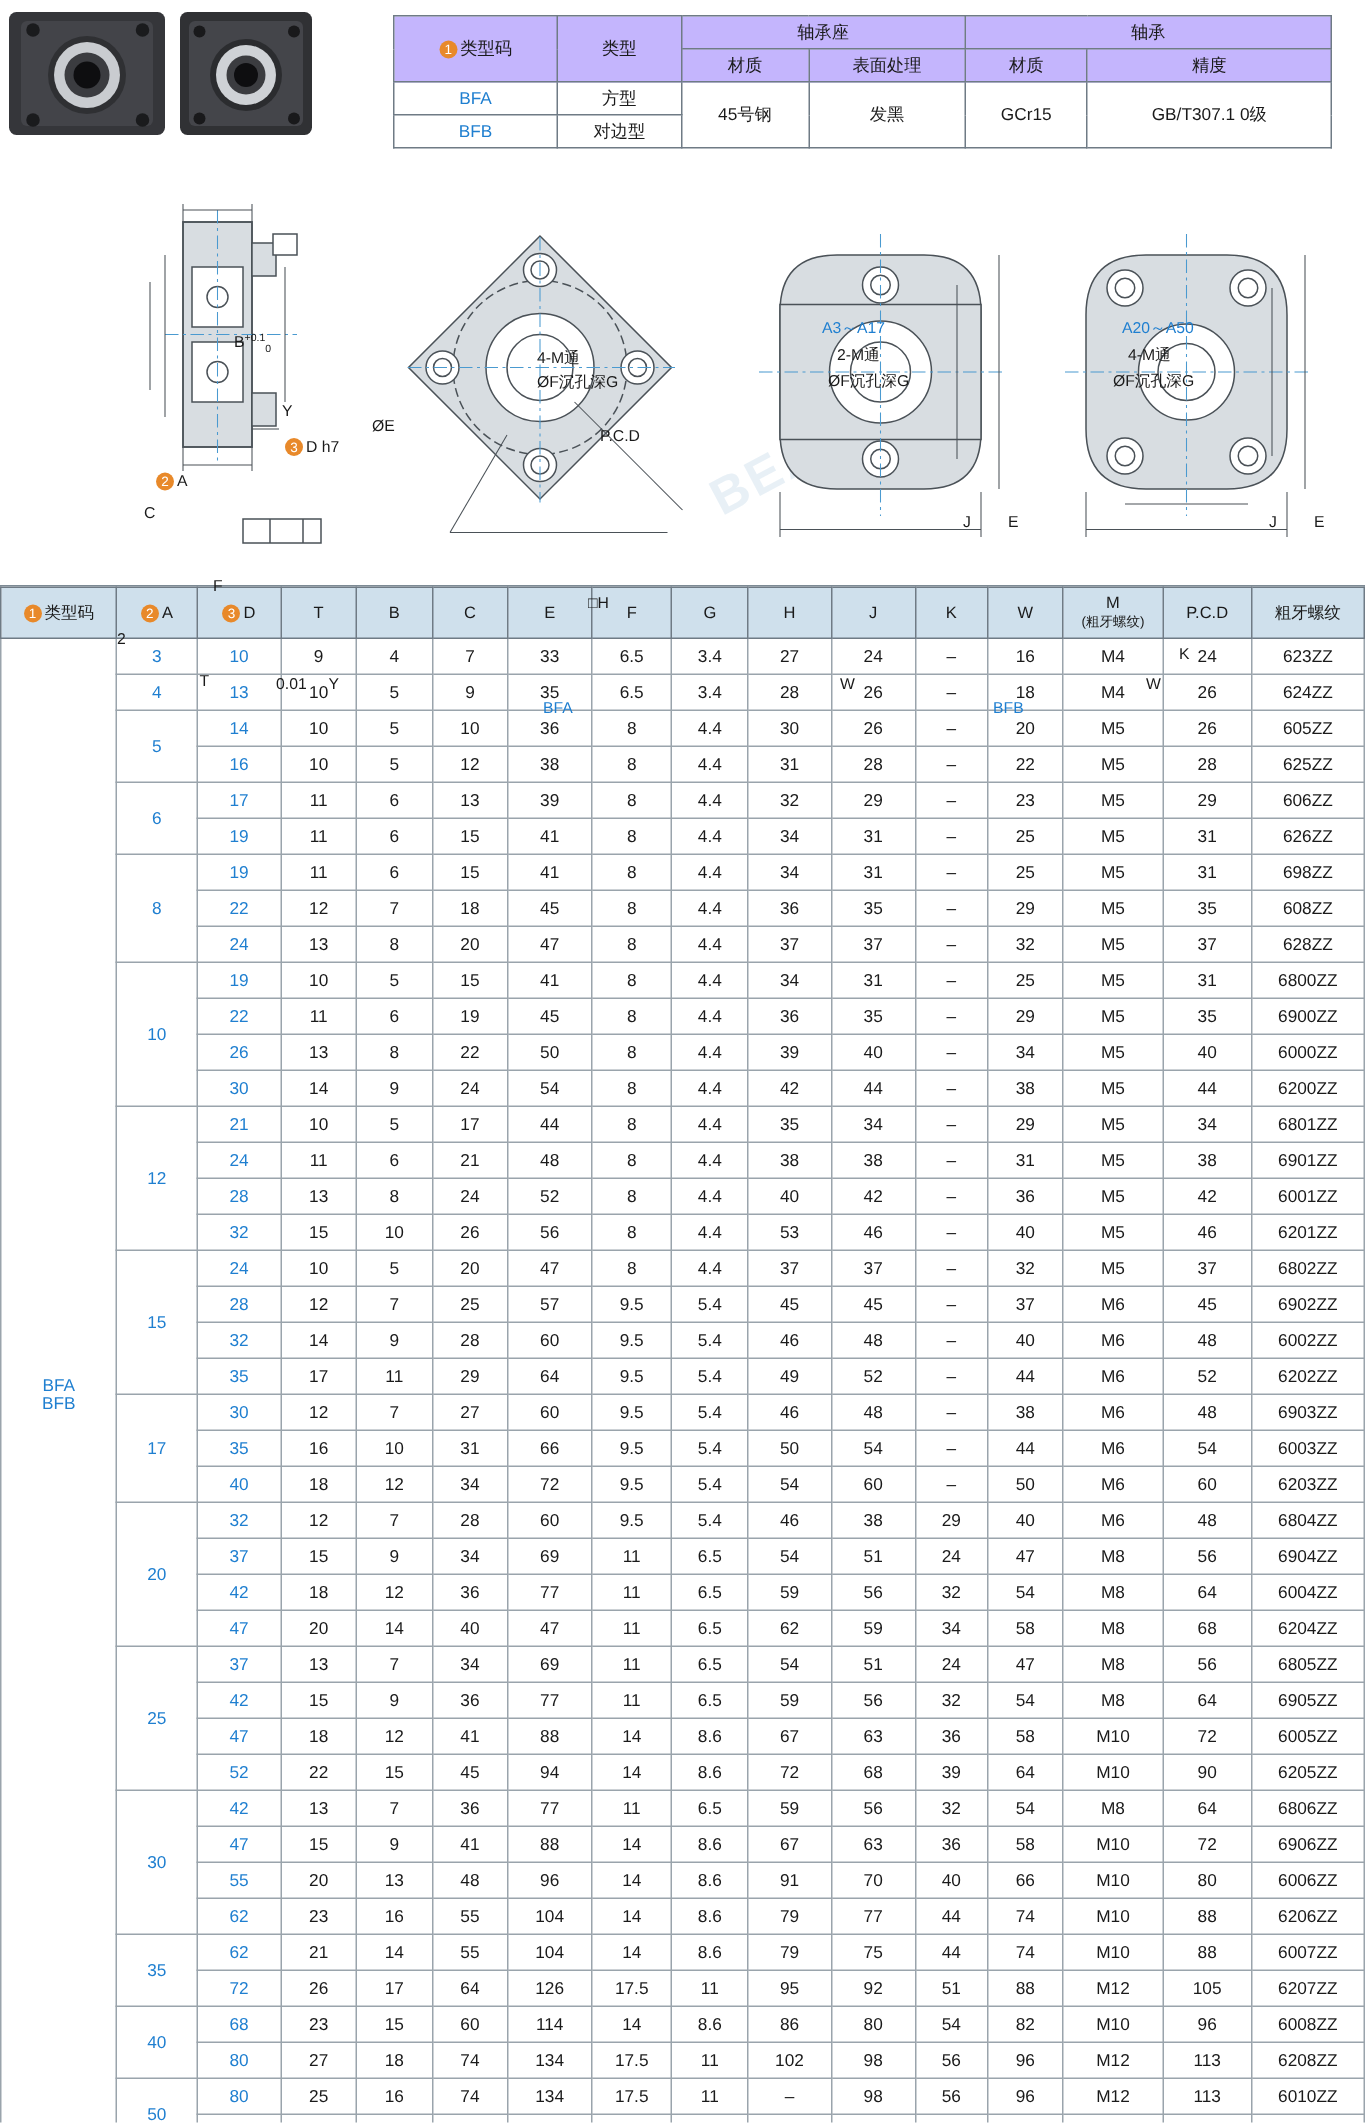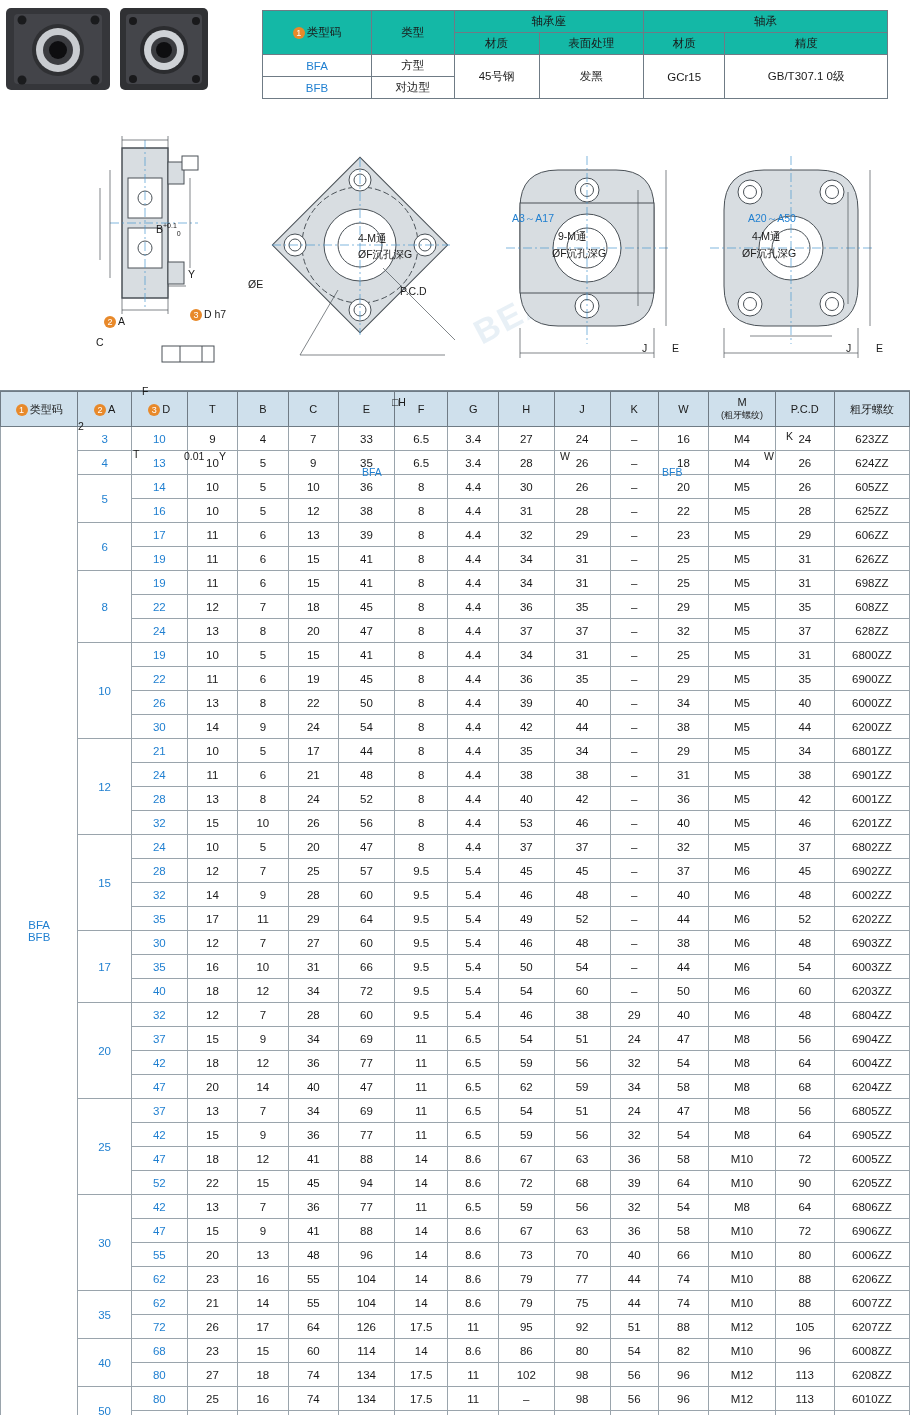--- a/index.html
+++ b/index.html
@@ -8,21 +8,21 @@
     font-family:"Liberation Sans","DejaVu Sans",sans-serif;
     font-size:11px;color:#1a1a1a;background:#ffffff;
     position:relative;overflow:hidden;
   }
   
   .top{display:flex;height:100px;}
   .photo{width:262px;height:100px;background:#fff;position:relative;}
   .spec-wrap{flex:1;padding-top:10px;padding-right:22px;}
   table.spec{border-collapse:collapse;width:100%;font-size:11.5px;}
   table.spec th,table.spec td{border:1px solid #6f7b85;text-align:center;padding:3px 4px;}
-  table.spec th{background:#14b8a6;font-weight:normal;}
+  table.spec th{background:#c4b5fd;font-weight:normal;}
   table.spec td.code{color:#1f7fd0;}
   
   .draw{height:290px;position:relative;border-bottom:1px solid #7d8a94;}
   .lbl{position:absolute;font-size:10.5px;white-space:nowrap;}
   .lbl.blue{color:#1f7fd0;}
   .gray{fill:#d8dde1;stroke:#4a5157;stroke-width:1;}
   .white{fill:#ffffff;stroke:#4a5157;stroke-width:1;}
   .ln{stroke:#4a5157;stroke-width:1;fill:none;}
   .cl{stroke:#4a9ad0;stroke-width:.7;fill:none;stroke-dasharray:9 3 2 3;}
   .dim{stroke:#4a5157;stroke-width:.7;fill:none;}
@@ -134,21 +134,21 @@
     <rect x="112" y="56" width="16" height="14" fill="#fff" stroke="#4a5157"></rect>
 
     <rect x="92" y="246" width="52" height="16" fill="#fff" stroke="#4a5157"></rect>
     <line x1="110" y1="246" x2="110" y2="262" class="ln"></line>
     <line x1="132" y1="246" x2="132" y2="262" class="ln"></line>
   </svg>
   <div class="lbl" style="left:156px;top:122px;"><span>B</span><sup style="font-size:7px">+0.1</sup><sub style="font-size:7px">0</sub></div>
   <div class="lbl" style="left:188px;top:168px;">Y</div>
   <div class="lbl" style="left:96px;top:236px;">C</div>
   <div class="lbl" style="left:104px;top:215px;"><span class="num">2</span><span>A</span></div>
-  <div class="lbl" style="left:190px;top:208px;"><span class="num">3</span><span>D h7</span></div>
+  <div class="lbl" style="left:190px;top:192px;"><span class="num">3</span><span>D h7</span></div>
   <div class="lbl" style="left:142px;top:285px;">F</div>
   <div class="lbl" style="left:78px;top:320px;">2</div>
   <div class="lbl" style="left:133px;top:348px;">T</div>
   <div class="lbl" style="left:184px;top:350px;">0.01</div>
   <div class="lbl" style="left:219px;top:350px;">Y</div>
 
   <svg width="250" height="250" viewBox="0 0 250 250" style="position:absolute;left:240px;top:30px;">
     <g transform="rotate(45 120 115)">
       <rect x="58" y="53" width="124" height="124" class="gray"></rect>
     </g>
@@ -186,22 +186,22 @@
     <circle cx="89" cy="158" r="12" class="white"></circle>
     <circle cx="89" cy="158" r="6.5" class="white"></circle>
     <line x1="89" y1="8" x2="89" y2="196" class="cl"></line>
     <line x1="8" y1="100" x2="172" y2="100" class="cl"></line>
     <line x1="140" y1="42" x2="140" y2="158" class="dim"></line>
     <line x1="168" y1="22" x2="168" y2="178" class="dim"></line>
     <line x1="22" y1="205" x2="156" y2="205" class="dim"></line>
     <line x1="22" y1="180" x2="22" y2="210" class="dim"></line>
     <line x1="156" y1="180" x2="156" y2="210" class="dim"></line>
   </svg>
-  <div class="lbl blue" style="left:512px;top:112px;">A3～A17</div>
-  <div class="lbl" style="left:558px;top:130px;">9-M通</div>
+  <div class="lbl blue" style="left:548px;top:112px;">A3～A17</div>
+  <div class="lbl" style="left:558px;top:130px;">2-M通</div>
   <div class="lbl" style="left:552px;top:147px;">ØF沉孔深G</div>
   <div class="lbl" style="left:642px;top:242px;">J</div>
   <div class="lbl" style="left:672px;top:242px;">E</div>
   <div class="lbl" style="left:560px;top:350px;">W</div>
   <div class="lbl blue" style="left:662px;top:366px;">BFB</div>
 
   <svg width="190" height="230" viewBox="0 0 190 230" style="position:absolute;left:702px;top:48px;">
     <path d="M22 62 Q22 22 62 22 L116 22 Q156 22 156 62 L156 138 Q156 178 116 178 L62 178 Q22 178 22 138 Z" class="gray"></path>
     <circle cx="89" cy="100" r="32" class="white"></circle>
     <circle cx="89" cy="100" r="19" class="white"></circle>
@@ -829,21 +829,21 @@
         <td>6906ZZ</td>
       </tr>
       <tr>
         <td class="blue">55</td>
         <td>20</td>
         <td>13</td>
         <td>48</td>
         <td>96</td>
         <td>14</td>
         <td>8.6</td>
-        <td>73</td>
+        <td>91</td>
         <td>70</td>
         <td>40</td>
         <td>66</td>
         <td>M10</td>
         <td>80</td>
         <td>6006ZZ</td>
       </tr>
       <tr>
         <td class="blue">62</td>
         <td>23</td>

